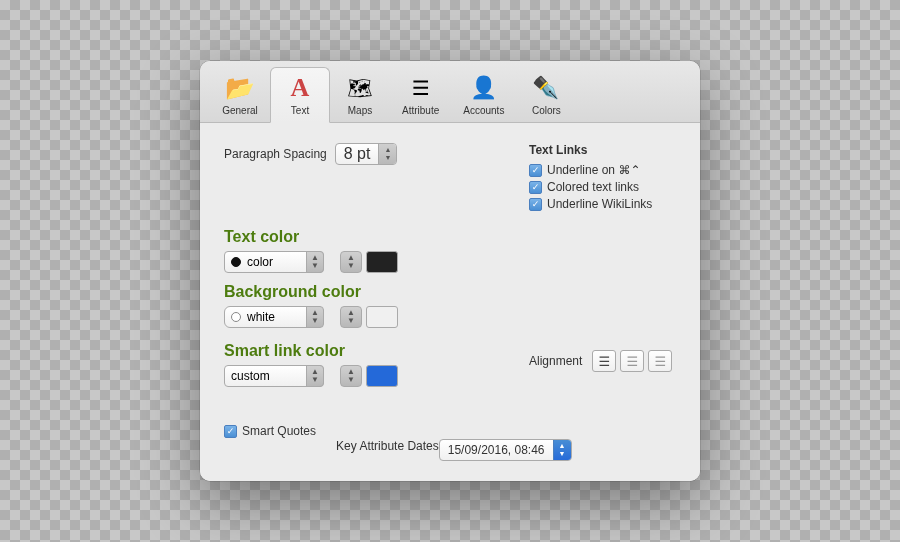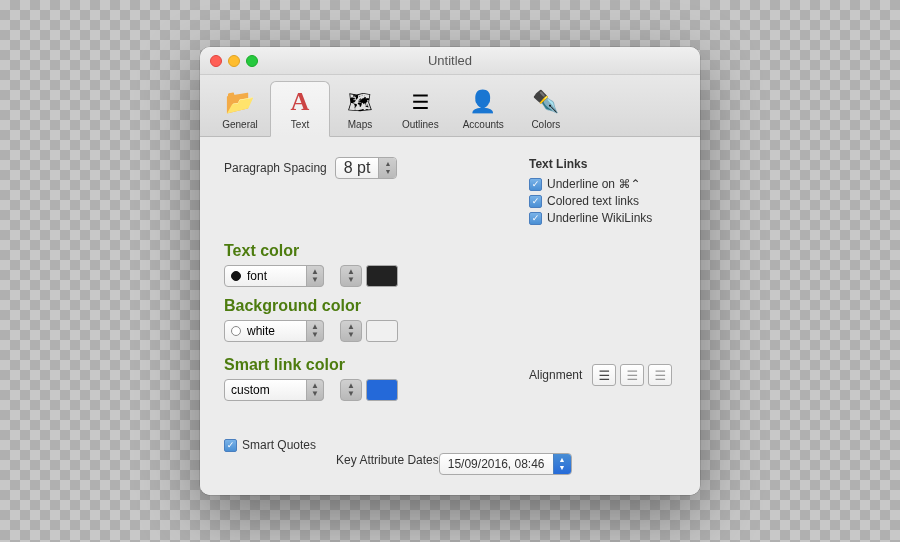--- a/index.html
+++ b/index.html
@@ -374,49 +374,41 @@
 
     .font-section {
       margin-top: 12px;
     }
   </style>
 </head>
 <body>
 
 <div class="window">
 
-  <div class="titlebar">
-    <div class="traffic-lights">
-      <div class="traffic-light tl-close"></div>
-      <div class="traffic-light tl-min"></div>
-      <div class="traffic-light tl-max"></div>
-    </div>
-    <span class="window-title">Untitled</span>
-  </div>
 
   <div class="toolbar">
 
     <div class="toolbar-item">
       <div class="toolbar-icon" style="font-size:24px;">📂</div>
       <span class="toolbar-label">General</span>
     </div>
 
     <div class="toolbar-item active">
       <div class="toolbar-icon" style="font-size:26px; font-weight:bold; color:#c44; font-family:Georgia,serif;">A</div>
       <span class="toolbar-label">Text</span>
     </div>
 
     <div class="toolbar-item">
       <div class="toolbar-icon" style="font-size:20px;">🗺</div>
       <span class="toolbar-label">Maps</span>
     </div>
 
     <div class="toolbar-item">
       <div class="toolbar-icon" style="font-size:20px;">☰</div>
-      <span class="toolbar-label">Outlines</span>
+      <span class="toolbar-label">Attribute</span>
     </div>
 
     <div class="toolbar-item">
       <div class="toolbar-icon" style="font-size:22px;">👤</div>
       <span class="toolbar-label">Accounts</span>
     </div>
 
     <div class="toolbar-item">
       <div class="toolbar-icon" style="font-size:22px;">✒️</div>
       <span class="toolbar-label">Colors</span>
@@ -453,40 +445,40 @@
           <span class="checkbox-label">Underline WikiLinks</span>
         </div>
       </div>
     </div>
 
     <div style="margin-bottom:10px;">
       <div class="field-label">Text color</div>
       <div class="select-row">
         <div class="select-box select-main">
           <span class="dot filled"></span>
-          <span>font</span>
+          <span>color</span>
           <div class="select-arrows" style="position:absolute;right:-1px;top:-1px;bottom:-1px;width:18px;border-radius:0 4px 4px 0;">
             <span>▲</span>
             <span>▼</span>
           </div>
         </div>
         <div style="width:8px;"></div>
         <div class="select-arrows">
           <span>▲</span>
           <span>▼</span>
         </div>
         <div class="color-swatch swatch-black"></div>
       </div>
     </div>
 
     <div class="row">
       <div class="left-col">
         <div class="field-label">Background color</div>
         <div class="select-row">
-          <div class="select-box select-main" style="position:relative;">
+          <div class="select-box select-main" style="position:relative;border-radius:6px;">
             <span class="dot"></span>
             <span>white</span>
             <div class="select-arrows" style="position:absolute;right:-1px;top:-1px;bottom:-1px;width:18px;border-radius:0 4px 4px 0;">
               <span>▲</span>
               <span>▼</span>
             </div>
           </div>
           <div style="width:8px;"></div>
           <div class="select-arrows">
             <span>▲</span>

